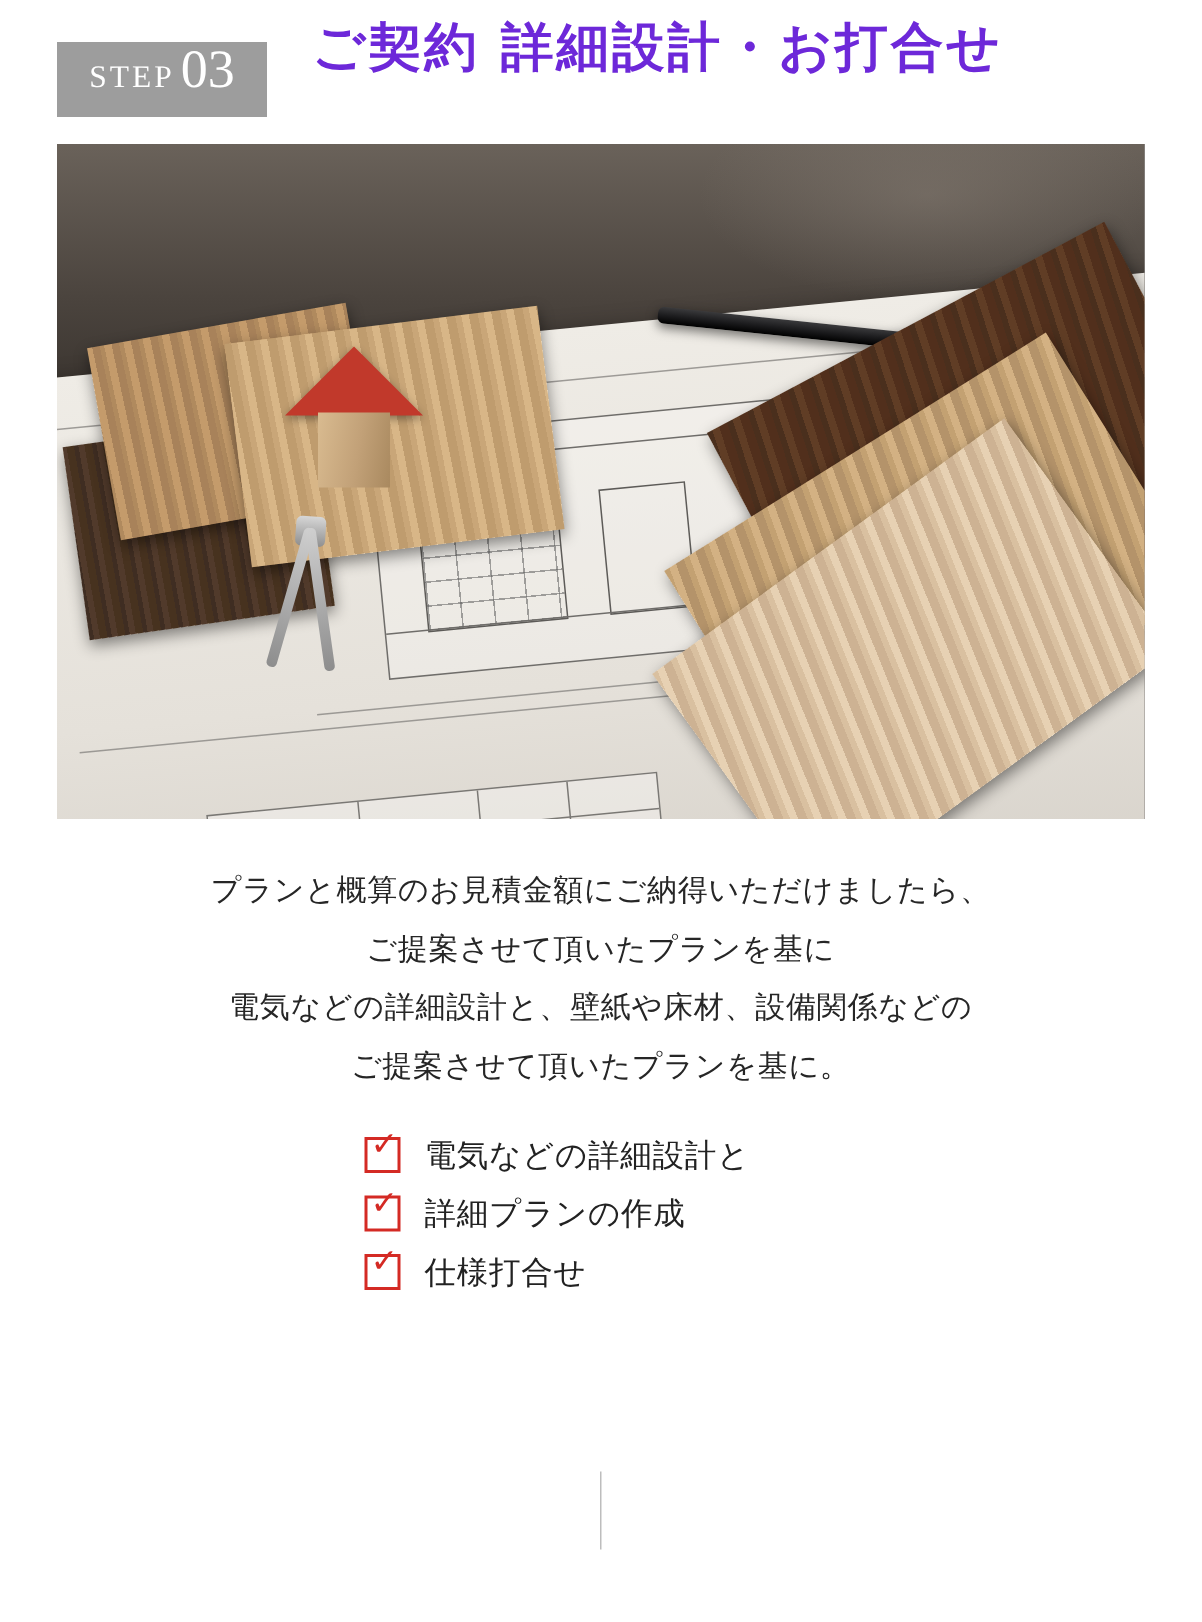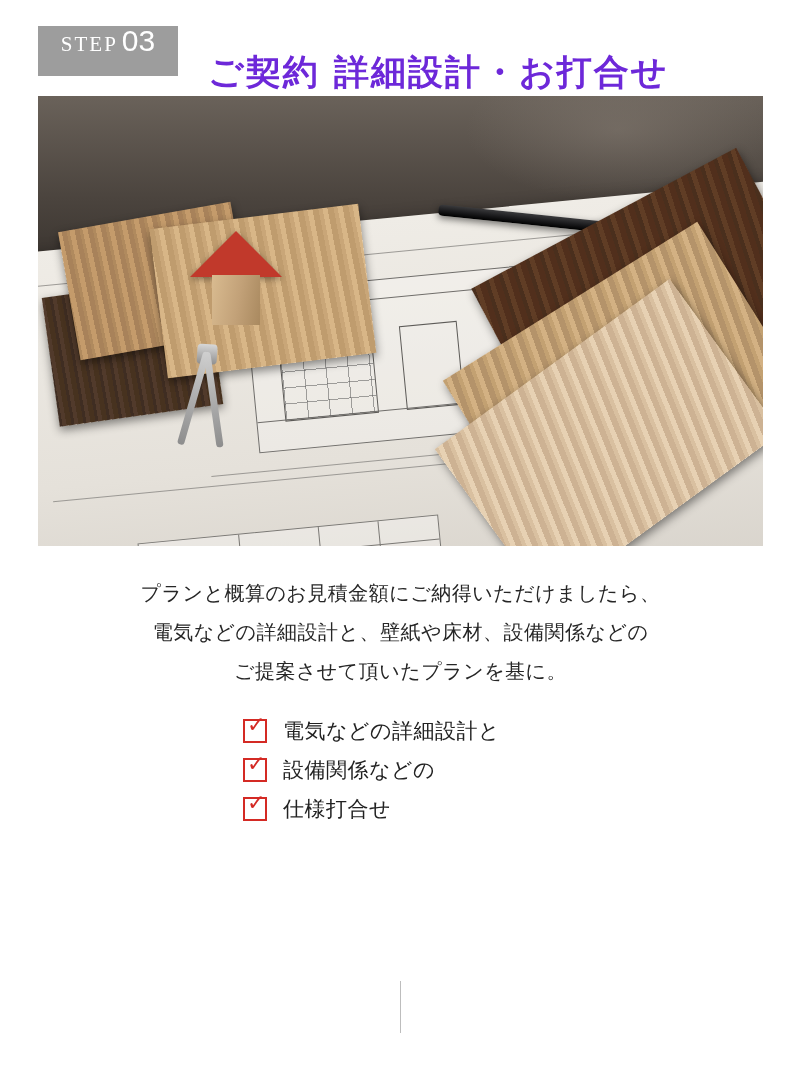--- a/index.html
+++ b/index.html
@@ -12,21 +12,21 @@
     height: 1081px;
     overflow: hidden;
     font-family: "Liberation Sans", sans-serif;
     color: #2b2b2b;
     position: relative;
   }
 
   
   .header {
     display: flex;
-    align-items: flex-start;
+    align-items: flex-end;
     padding: 26px 0 0 38px;
     height: 78px;
     box-sizing: border-box;
   }
   .step-badge {
     width: 140px;
     height: 50px;
     background: #9d9d9d;
     color: #ffffff;
     display: flex;
@@ -35,22 +35,22 @@
     letter-spacing: 1px;
     flex: 0 0 auto;
   }
   .step-badge .step-word {
     font-family: "Liberation Serif", serif;
     font-size: 21px;
     letter-spacing: 2px;
     padding-right: 4px;
   }
   .step-badge .step-num {
-    font-family: Liberation Sans, sans-serif;
-    font-size: 30px;
+    font-family: Liberation Serif, serif;
+    font-size: 36px;
     line-height: 1;
     letter-spacing: 0px;
   }
   .header-title {
     font-family: "DejaVu Serif", serif;
     font-size: 35px;
     letter-spacing: 2px;
     margin-left: 30px;
     color: #6d28d9;
     white-space: nowrap;
@@ -315,36 +315,37 @@
     </div>
 
     <div class="wood w-right-dark"></div>
     <div class="wood w-right-mid"></div>
     <div class="wood w-right-light"></div>
   </div>
 </div>
 
 <div class="body-text">
   <p>プランと概算のお見積金額にご納得いただけましたら、</p>
+  <p>ご提案させて頂いたプランを基に</p>
   <p>電気などの詳細設計と、壁紙や床材、設備関係などの</p>
   <p>ご提案させて頂いたプランを基に。</p>
 </div>
 
 <div class="checklist">
   <div class="check-item">
     <span class="check-box">
         <span class="tick">✓</span>
       </span>
     <span>電気などの詳細設計と</span>
   </div>
   <div class="check-item">
     <span class="check-box">
         <span class="tick">✓</span>
       </span>
-    <span>設備関係などの</span>
+    <span>詳細プランの作成</span>
   </div>
   <div class="check-item">
     <span class="check-box">
         <span class="tick">✓</span>
       </span>
     <span>仕様打合せ</span>
   </div>
 </div>
 
 <div class="bottom-rule"></div>

